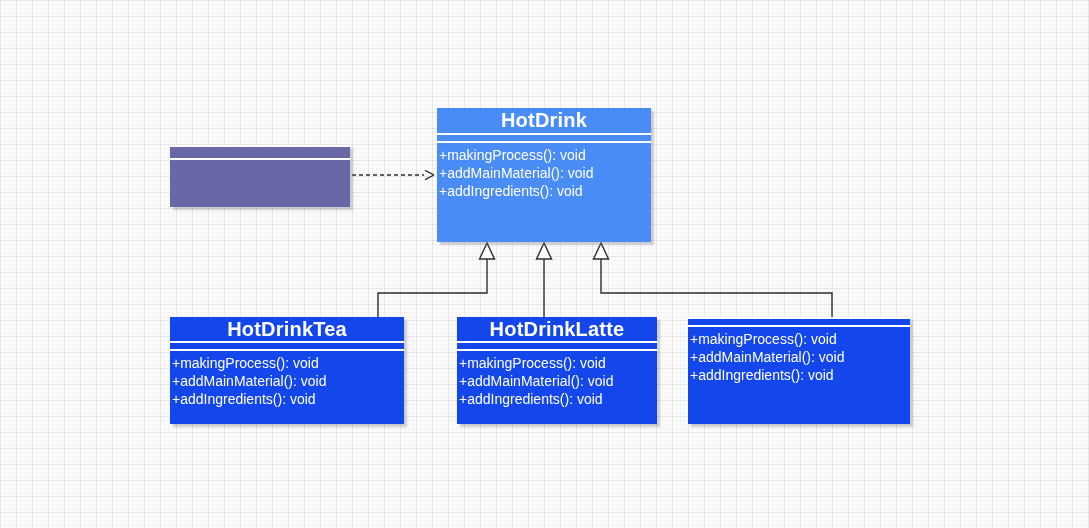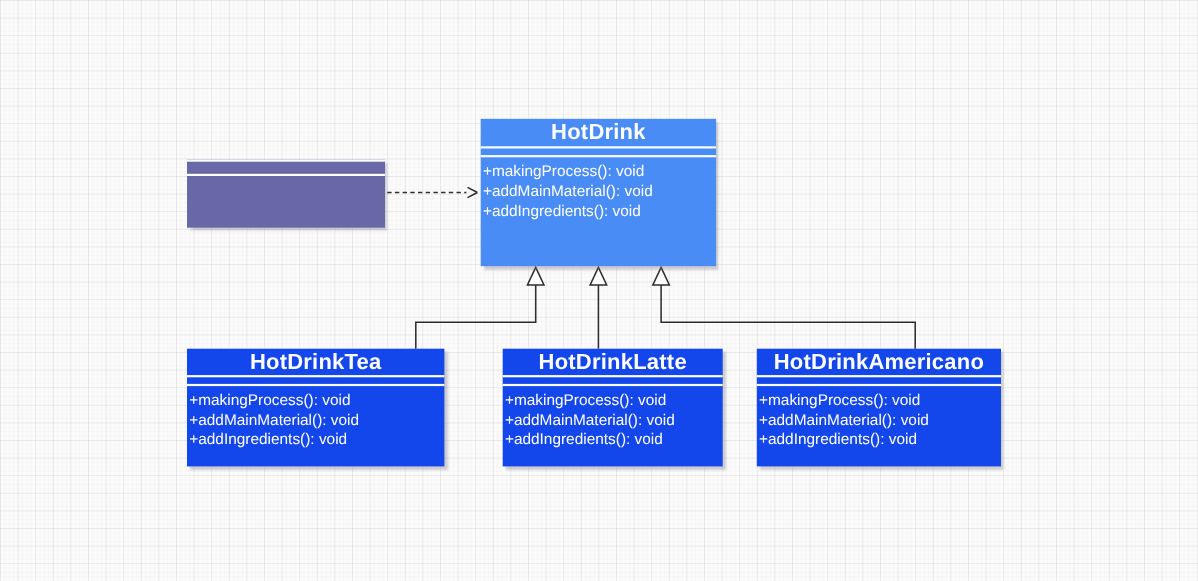--- a/index.html
+++ b/index.html
@@ -112,21 +112,20 @@
     <div class="uml-attrs"></div>
     <div class="uml-sep"></div>
     <div class="uml-methods">
       <div class="uml-method">+makingProcess(): void</div>
       <div class="uml-method">+addMainMaterial(): void</div>
       <div class="uml-method">+addIngredients(): void</div>
     </div>
   </div>
 
   <div class="uml-box subclass" id="box-americano" style="background-color: rgb(19, 71, 235);">
-    <div class="uml-title">HotDrinkAmericano</div>
     <div class="uml-sep"></div>
     <div class="uml-attrs"></div>
     <div class="uml-sep"></div>
     <div class="uml-methods">
       <div class="uml-method">+makingProcess(): void</div>
       <div class="uml-method">+addMainMaterial(): void</div>
       <div class="uml-method">+addIngredients(): void</div>
     </div>
   </div>
 

